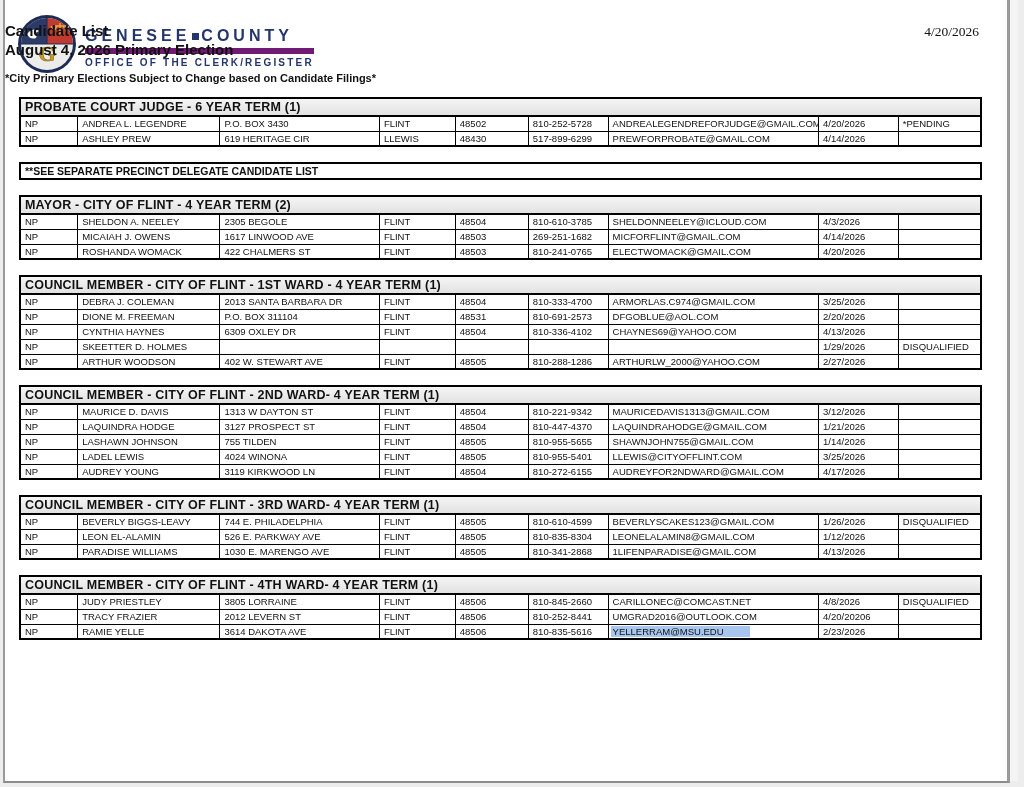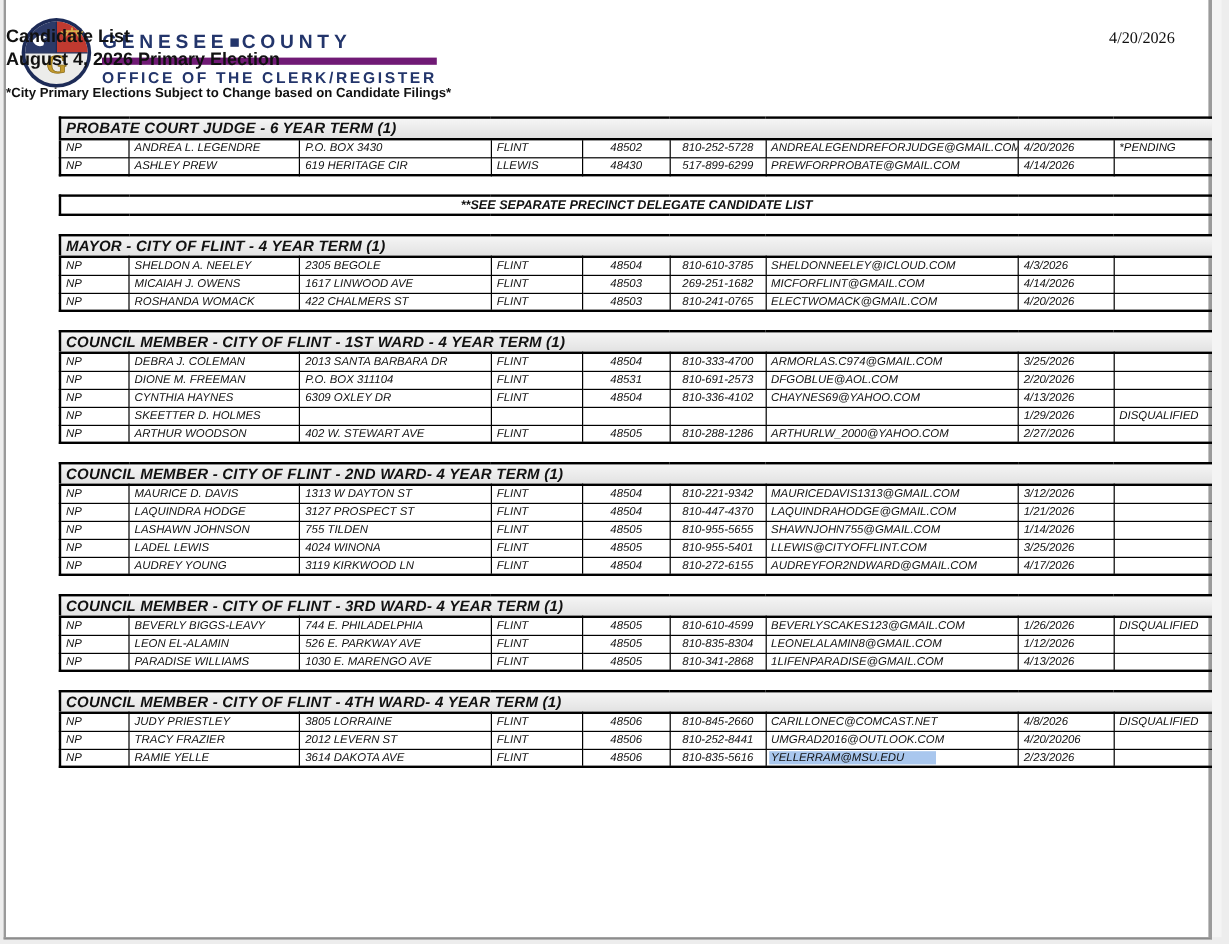--- a/index.html
+++ b/index.html
@@ -12,47 +12,47 @@
   .page::after{ content:""; position:absolute; right:-11px; top:0; width:8px; height:100%;
           background:#f4f4f4; }
 
   
   .hdr { position:relative; height:97px; }
   .logo-wrap { position:absolute; left:12px; top:14px; width:60px; height:60px; }
   .brand { position:absolute; left:80px; top:27px; color:#23356b; }
   .brand-top { font-size:16px; font-weight:bold; letter-spacing:4px; white-space:nowrap;
                border-bottom:6px solid #701a75; padding-bottom:3px; }
   .brand-sq { display:inline-block; width:7px; height:7px; background:#23356b; margin:0 2px 1px 2px; }
-  .brand-sub { font-size:13px; font-weight:bold; letter-spacing:2.2px; margin-top:3px; white-space:nowrap; }
+  .brand-sub { font-size:10px; font-weight:bold; letter-spacing:2.2px; margin-top:3px; white-space:nowrap; }
   .titles { position:absolute; left:0; right:0; top:22px; }
   .title-1, .title-2 { font-size:15px; font-weight:bold; line-height:1.25; }
   .title-3 { font-size:11px; font-weight:bold; margin-top:12px; }
   .hdr-date { position:absolute; right:28px; top:24px;
               font-family:"Liberation Serif", serif; font-size:13.5px; }
 
   
-  #tables { padding-left:44px;font-style:italic; }
+  #tables { padding-left:14px; }
   table.cand-table { border-collapse:collapse; table-layout:fixed; width:963px;
                      margin-bottom:15px; border:2px solid #000; }
   table.cand-table col:nth-child(1){width:6.0%}
   table.cand-table col:nth-child(2){width:14.8%}
   table.cand-table col:nth-child(3){width:16.6%}
   table.cand-table col:nth-child(4){width:7.9%}
   table.cand-table col:nth-child(5){width:7.6%}
   table.cand-table col:nth-child(6){width:8.3%}
   table.cand-table col:nth-child(7){width:21.9%}
   table.cand-table col:nth-child(8){width:8.3%}
   table.cand-table col:nth-child(9){width:8.6%}
   td { border:1px solid #000; font-size:9.5px; height:15px; padding:0 4px;
        white-space:nowrap; overflow:hidden; }
   tr.section-title td { background:linear-gradient(#f5f5f5,#e2e2e2);
        font-weight:bold; font-size:12.5px; height:18px; padding:0 4px;
        border-bottom:2px solid #000; letter-spacing:.2px; }
-  tr.note-row td { text-align:center; font-weight:600; font-size:10.5px; height:16px; }
-  td.c-zip, td.c-phone { text-align:center; }
+  tr.note-row td { text-align:left; font-weight:600; font-size:10.5px; height:16px; }
+  td.c-zip, td.c-phone { }
   .selected-text { background:#a9c7ee; display:inline-block; padding-right:26px; margin-left:-2px; padding-left:2px; }
 </style>
 </head>
 <body>
 
 <div class="page">
 
   <div class="hdr">
 
     <div class="logo-wrap">
@@ -156,21 +156,21 @@
           <col>
           <col>
           <col>
           <col>
           <col>
           <col>
           <col>
         </colgroup>
         <tbody>
           <tr class="section-title">
-            <td colspan="9">MAYOR - CITY OF FLINT - 4 YEAR TERM (1)</td>
+            <td colspan="9">MAYOR - CITY OF FLINT - 4 YEAR TERM (2)</td>
           </tr>
           <tr>
             <td class="c-party">NP</td>
             <td class="c-name">SHELDON A. NEELEY</td>
             <td class="c-address">2305 BEGOLE</td>
             <td class="c-city">FLINT</td>
             <td class="c-zip">48504</td>
             <td class="c-phone">810-610-3785</td>
             <td class="c-email">SHELDONNEELEY@ICLOUD.COM</td>
             <td class="c-date">4/3/2026</td>

